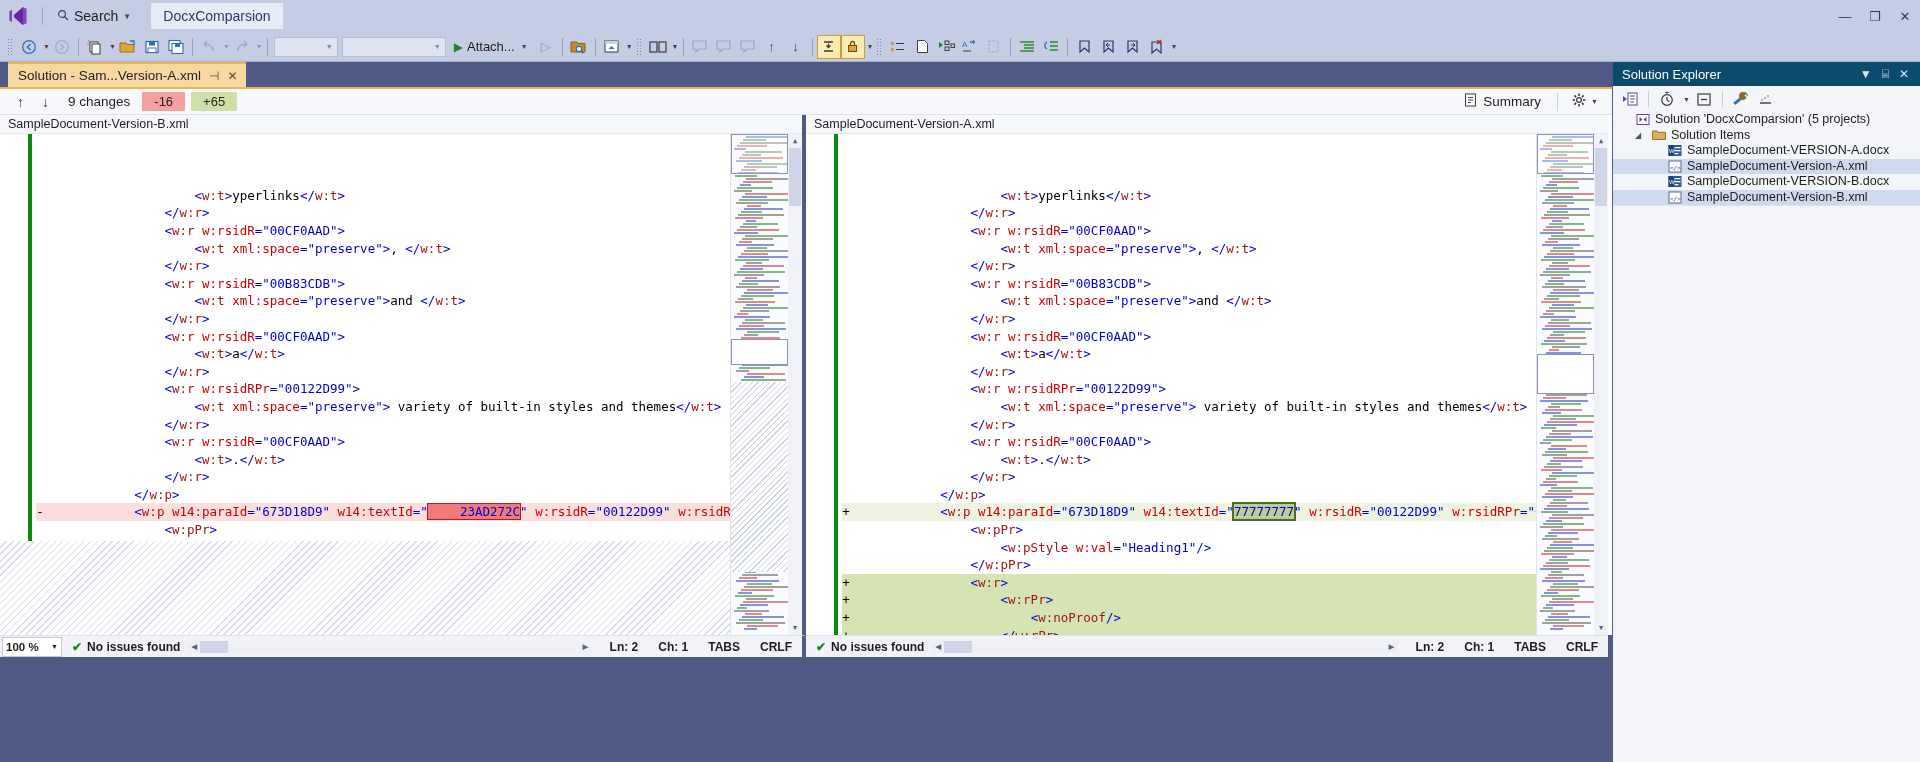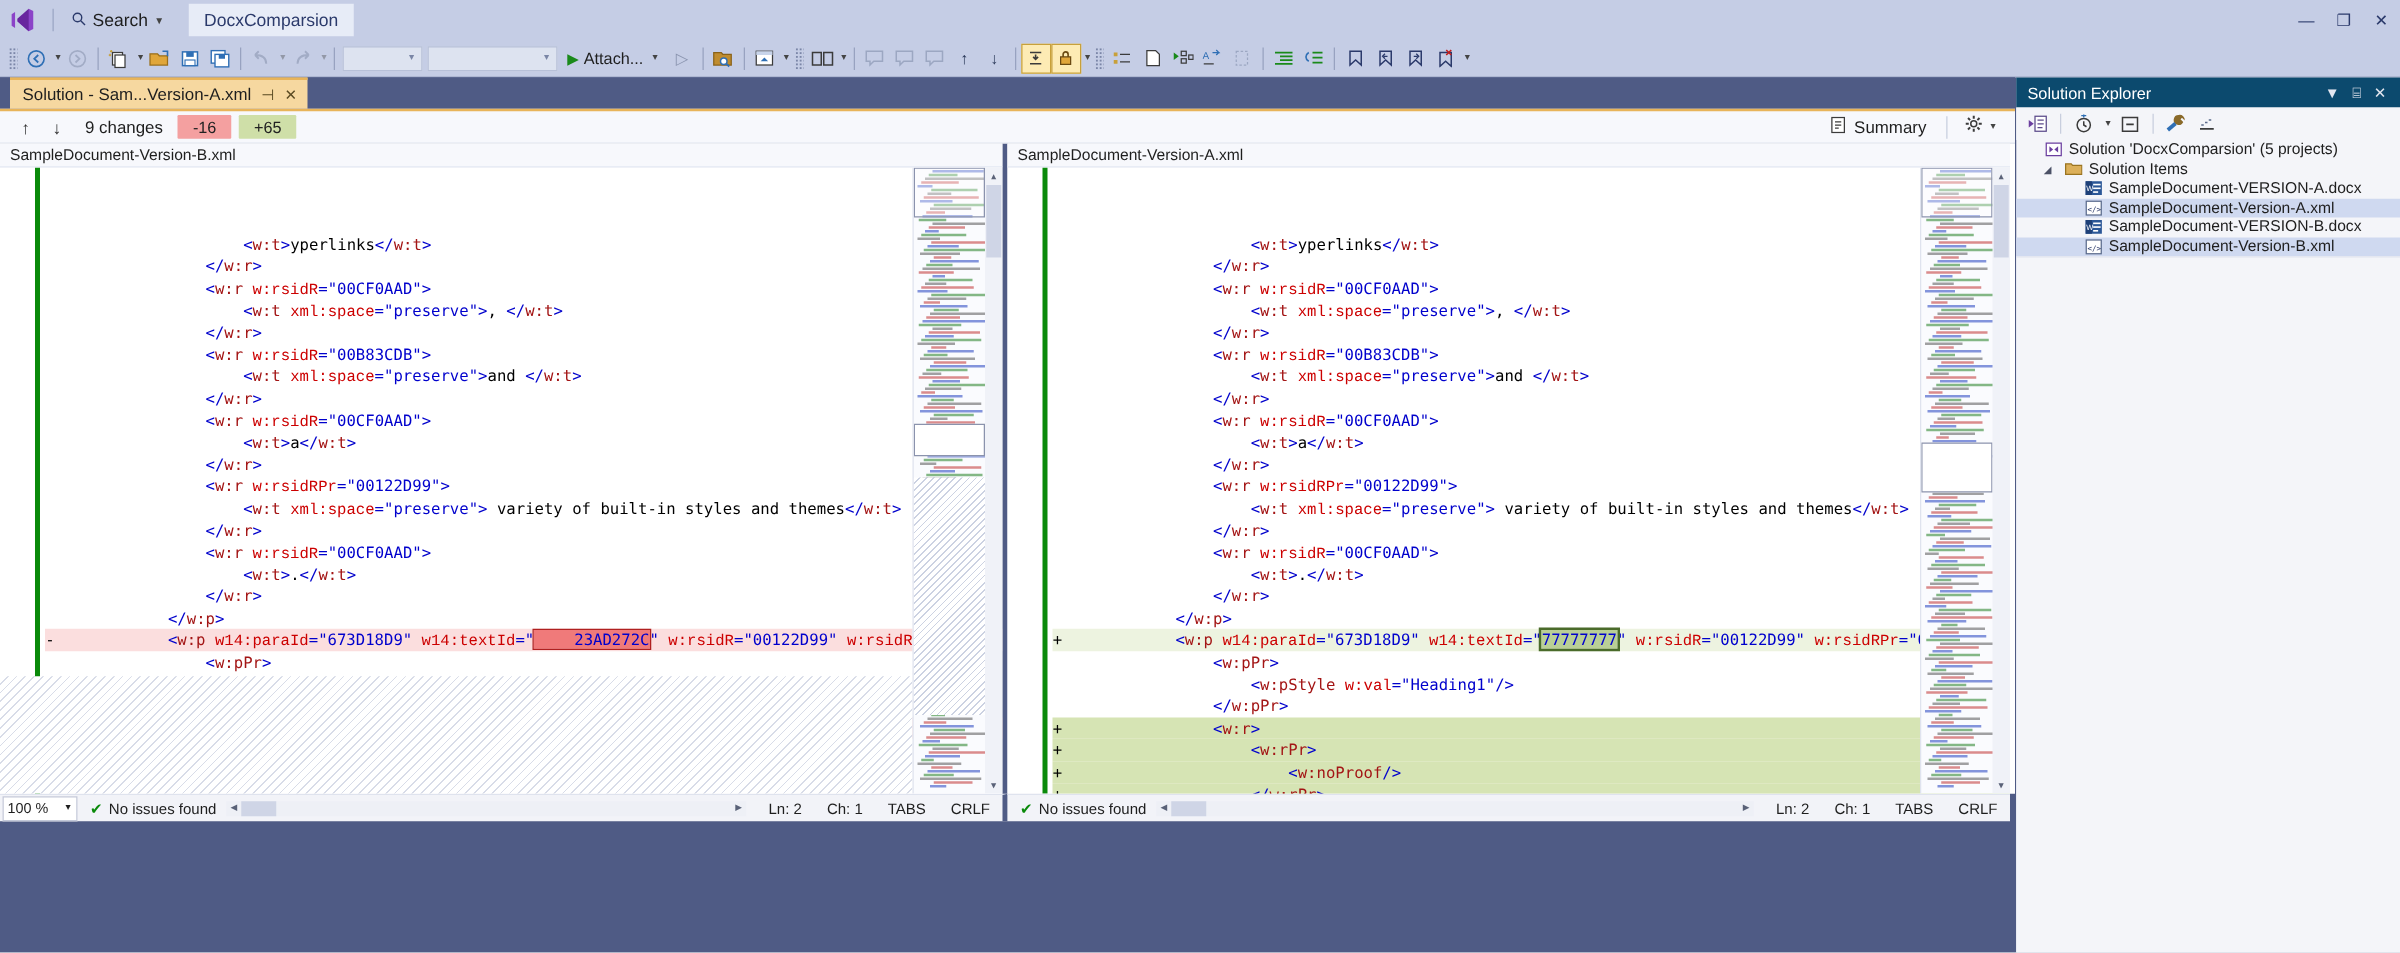--- a/index.html
+++ b/index.html
@@ -137,21 +137,21 @@
   .ln .mk {
     position: absolute; left: -2px; width: 12px; text-align: center;
     font-family: "DejaVu Sans Mono", monospace;
   }
   .ln.del { background: #f8b8b8; }
   .ln.del-soft { background: #fbdede; }
   .ln.add { background: #d6e4b4; }
   .ln.add-soft { background: #edf3e0; }
   .tg { color: #a31515; }
   .br { color: #0000cc; }
-  .at { color: #cc0000; font-family: Liberation Mono, monospace; }
+  .at { color: #cc0000; }
   .vl { color: #0000cc; }
   .tx { color: #000000; }
   .hl-del { background: #f07a7a; outline: 1px solid #b02020; padding-left: 32px; }
   .hl-add { background: #b9cf96; outline: 2px solid #4a6b2a; }
   .hatch {
     background-image: repeating-linear-gradient(135deg,
       #ffffff 0px, #ffffff 4px, #d8dce8 4px, #d8dce8 5px);
   }
   
   .minimap {
@@ -214,21 +214,21 @@
   .tree { font-size: 12.5px; color: #1e1e1e; }
   .tnode {
     height: 15.5px; display: flex; align-items: center; gap: 5px;
     padding-left: 6px; line-height: 15.5px;
   }
   .tnode.sel { background: #cfd9f0; }
   .tnode .tw { width: 11px; font-size: 8px; color: #4b5166; }
   .tnode .ti { width: 15px; display: flex; justify-content: center; font-size: 11px; }
 
   
-  .statusrow { display: flex; height: 22px; }
+  .statusrow { display: flex; height: 22px; font-weight: bold; }
   .status-left, .status-right {
     height: 22px; background: #f2f3f8; border-top: 1px solid #dfe3ee;
     display: flex; align-items: center; font-size: 12px; color: #1e1e1e;
   }
   .status-left { width: 806px; border-right: 4px solid #4f5b85; }
   .status-right { width: 802px; }
   .zoom-box {
     width: 60px; height: 20px; border: 1px solid #c3c8d8; background: #fff;
     font-size: 11.5px; display: flex; align-items: center;
     justify-content: space-between; padding: 0 3px; margin-left: 2px;

